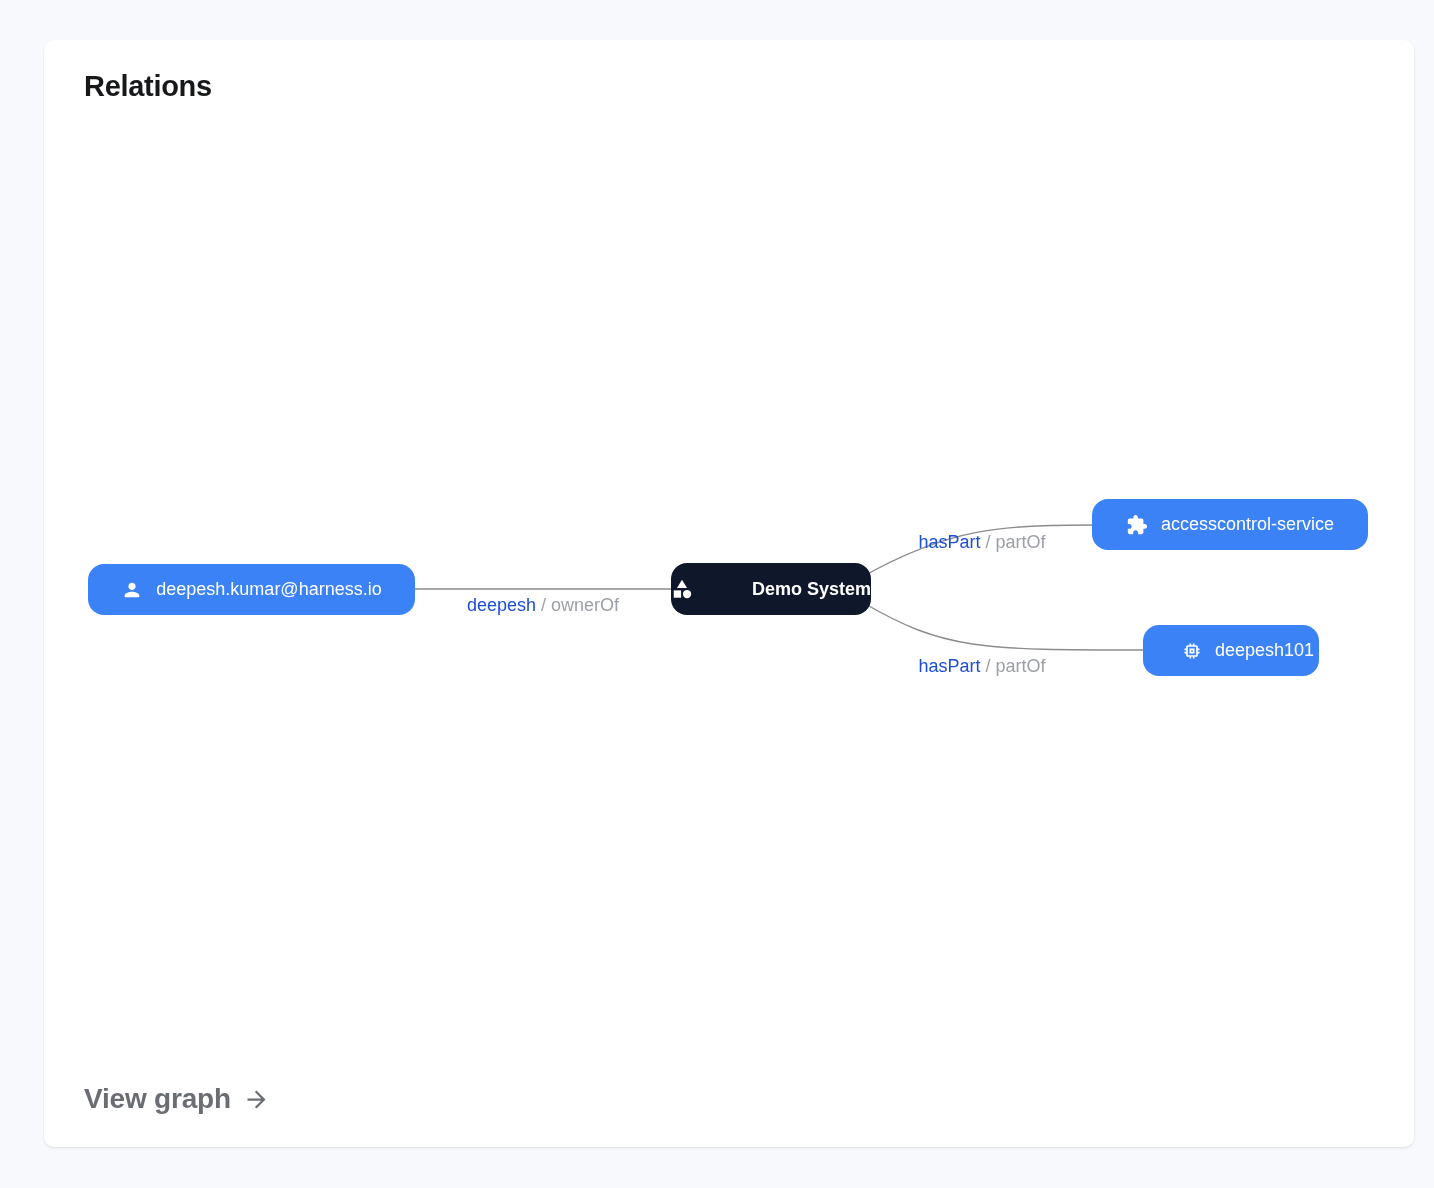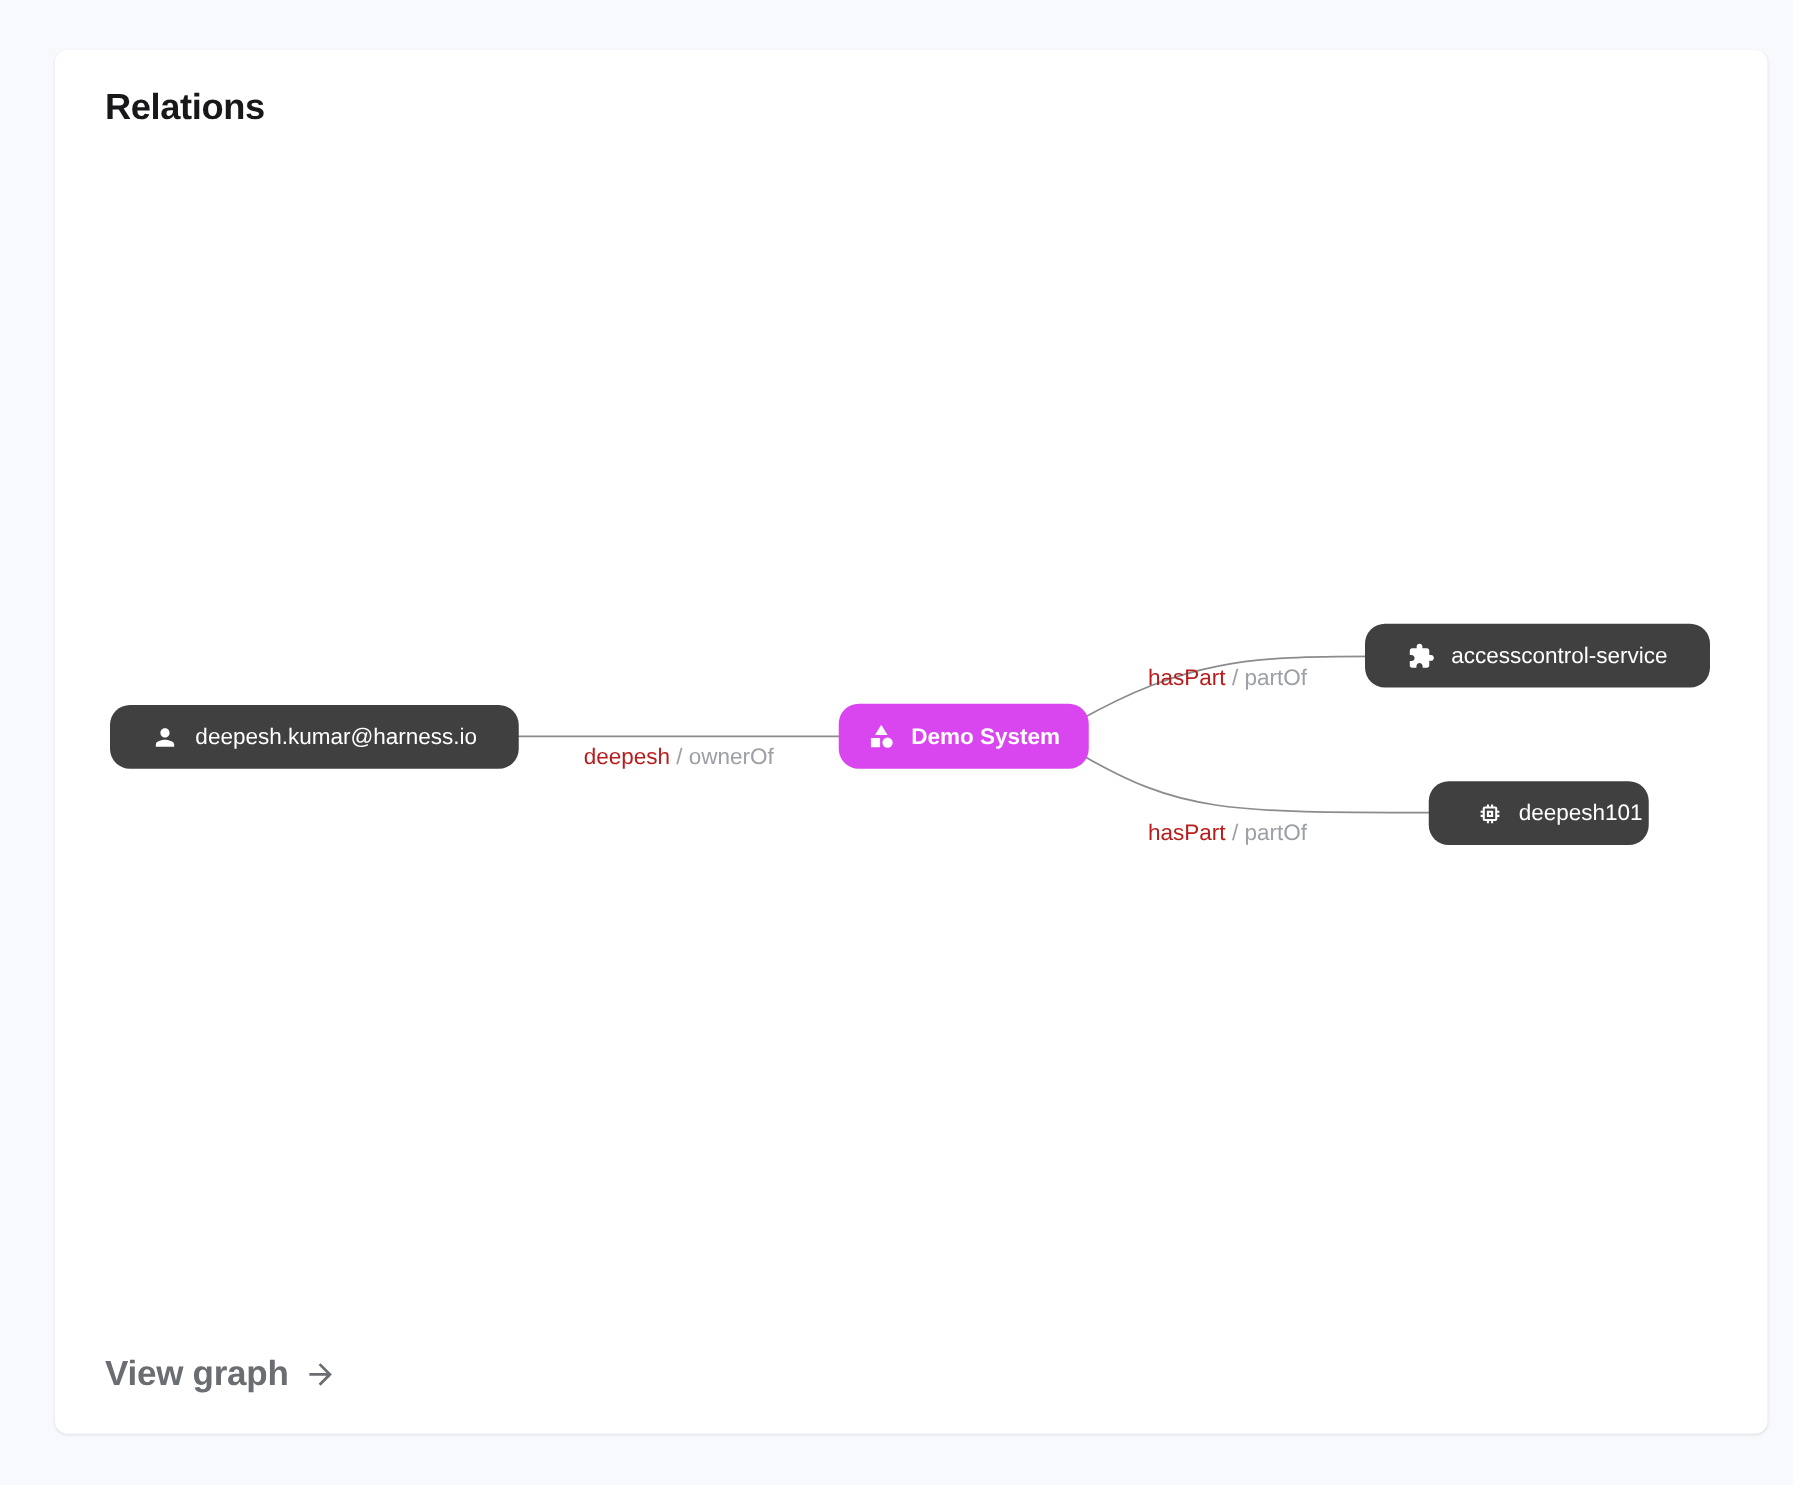--- a/index.html
+++ b/index.html
@@ -38,33 +38,33 @@
     display: flex;
     align-items: center;
     justify-content: center;
     gap: 13px;
     border-radius: 16px;
     color: #FFFFFF;
     font-size: 18px;
     white-space: nowrap;
     cursor: pointer;
   }
-  .node-blue { background: #404040; }
-  .node-orange { background: #d946ef; font-weight: 700; }
+  .node-blue { background: #3b82f6; }
+  .node-orange { background: #0f172a; font-weight: 700; justify-content: space-between; }
   .node .icon { display: flex; align-items: center; }
   .node .icon svg { fill: #FFFFFF; }
   .edge-label {
     position: absolute;
     transform: translateX(-50%);
     display: flex;
     gap: 5px;
     font-size: 18px;
     white-space: nowrap;
   }
-  .edge-label .primary { color: #b91c1c; }
+  .edge-label .primary { color: #1d4ed8; }
   .edge-label .separator, .edge-label .secondary { color: #9CA0A6; }
   .view-graph {
     position: absolute;
     left: 40px; bottom: 32px;
     display: flex;
     align-items: center;
     gap: 12px;
     font-size: 28px;
     font-weight: 700;
     color: #6A6D71;

